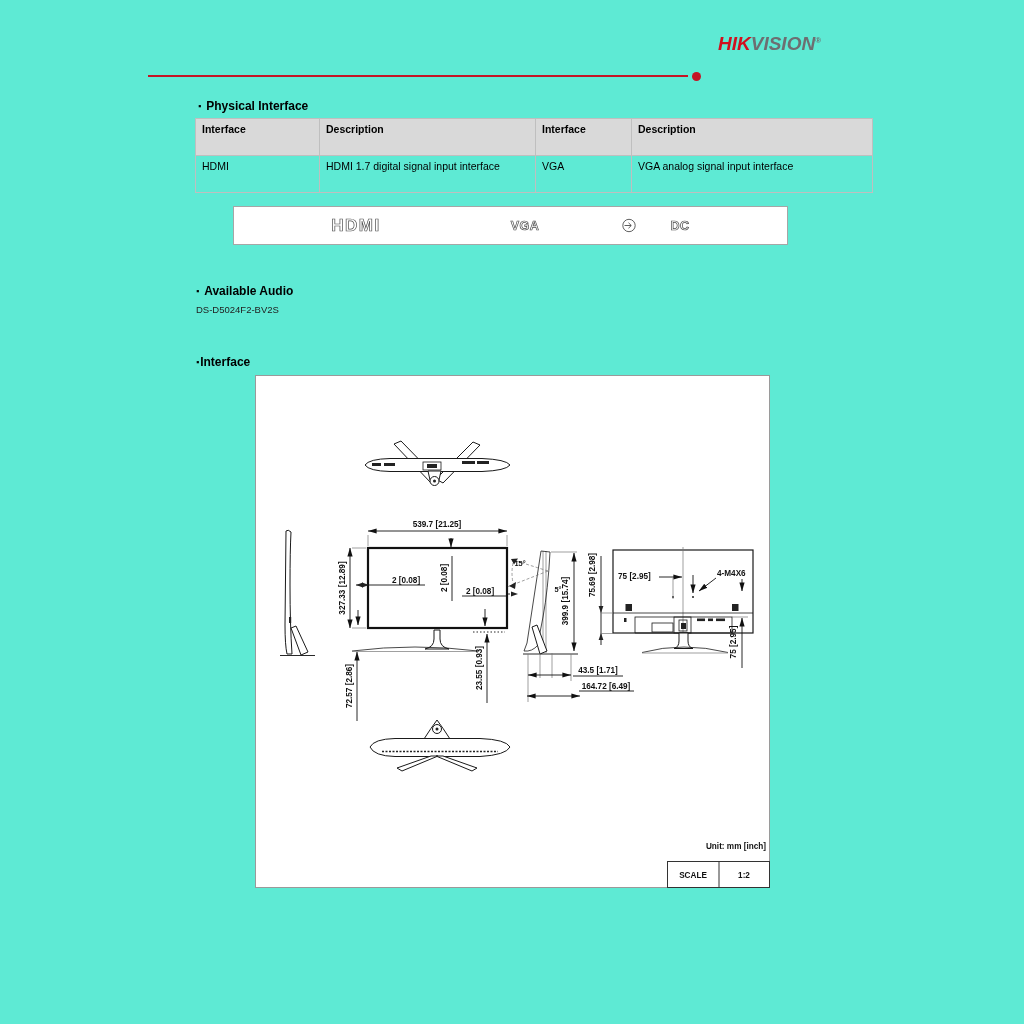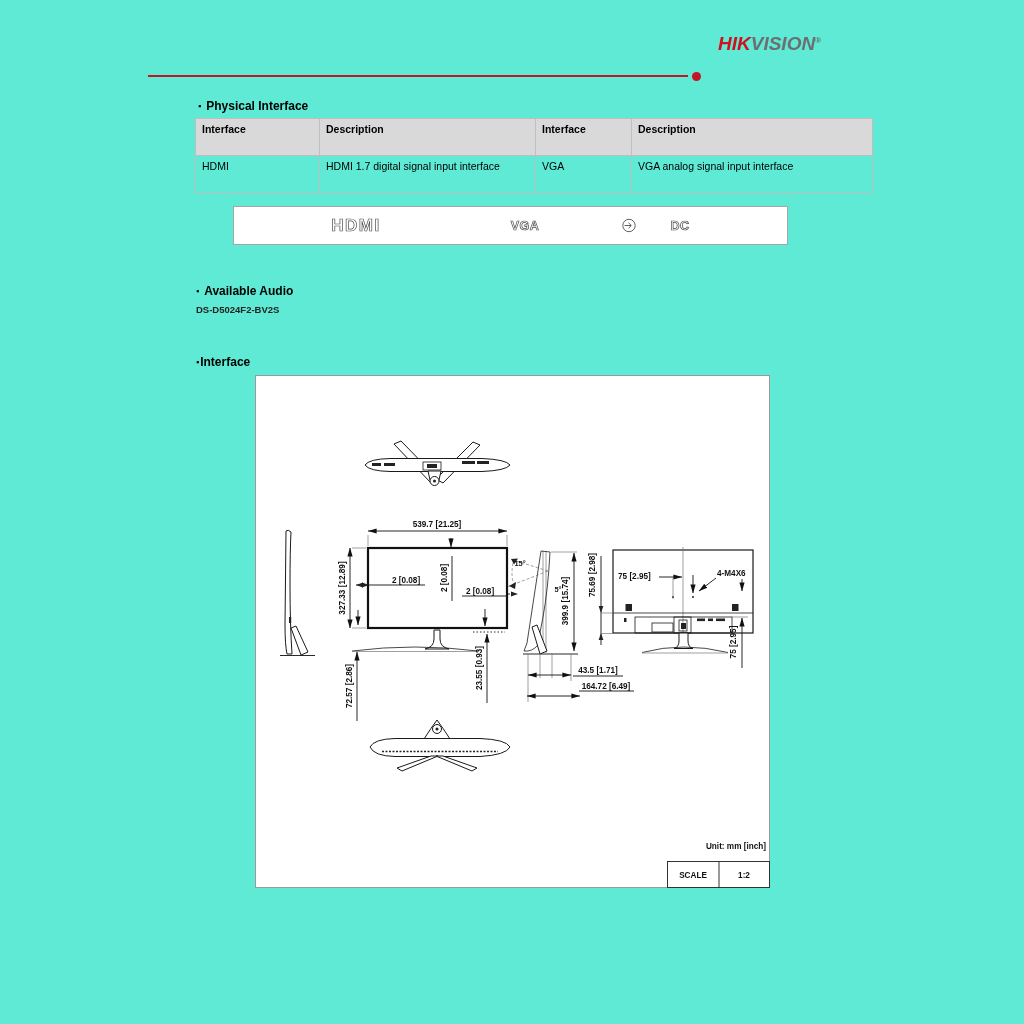--- a/index.html
+++ b/index.html
@@ -26,21 +26,21 @@
   
   #pi-table{left:195px;top:118px;width:633px;border-collapse:collapse;table-layout:fixed;font-size:10.5px;color:#000;}
   #pi-table th,#pi-table td{border:1px solid #bfbfbf;padding:2px 4px 18px 6px;text-align:left;font-weight:400;height:16px;overflow:hidden;white-space:nowrap;}
   #pi-table th{background:#d9d9d9;font-weight:700;}
   .cw1{width:113px;} .cw2{width:205px;} .cw3{width:85px;} .cw4{width:230px;}
 
   
   #conn-box{left:233px;top:206px;width:553px;height:37px;border:1px solid #a6a6a6;background:#fff;}
 
   
-  #model{left:196px;top:304px;font-size:9.5px;color:#222;font-weight:bold;}
+  #model{left:196px;top:304px;font-size:9.5px;color:#222;}
 
   
   #dim-svg{left:255px;top:375px;}
   text{fill:#111;}
   .dimtxt{font-family:"Liberation Sans",sans-serif;font-size:8.2px;font-weight:700;}
   .dimtxt-s{font-family:"Liberation Sans",sans-serif;font-size:7.4px;font-weight:700;}
   .ln{stroke:#111;stroke-width:0.9;fill:none;}
   .thin{stroke:#777;stroke-width:0.7;fill:none;}
   .shape{stroke:#1a1a1a;stroke-width:1;fill:#fff;}
   .shape2{stroke:#1a1a1a;stroke-width:0.8;fill:none;}

